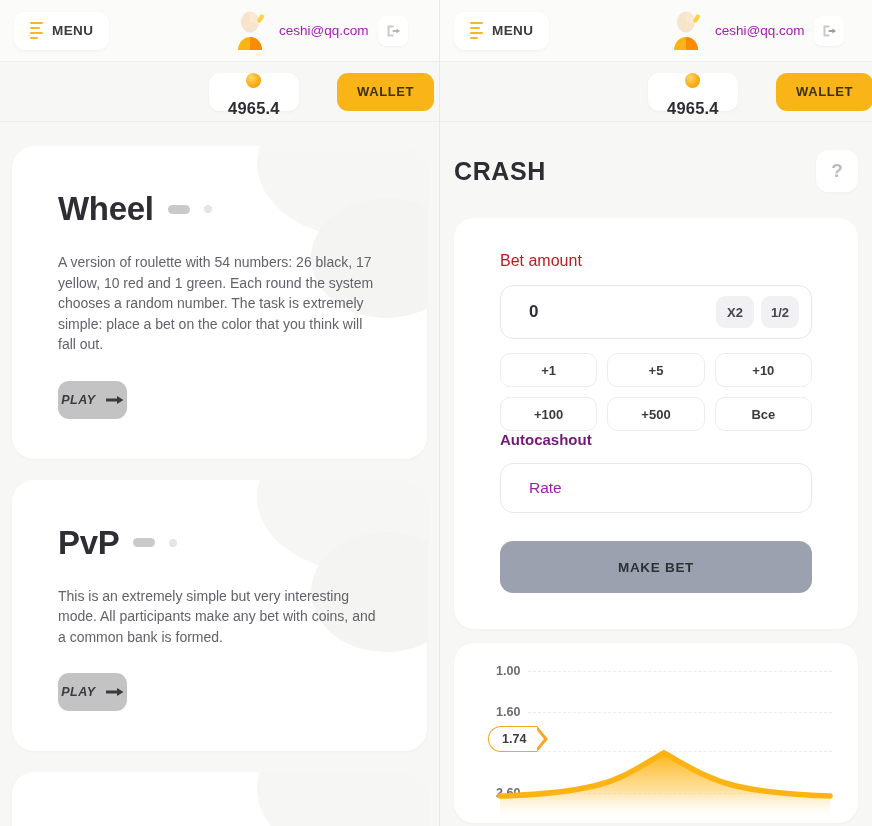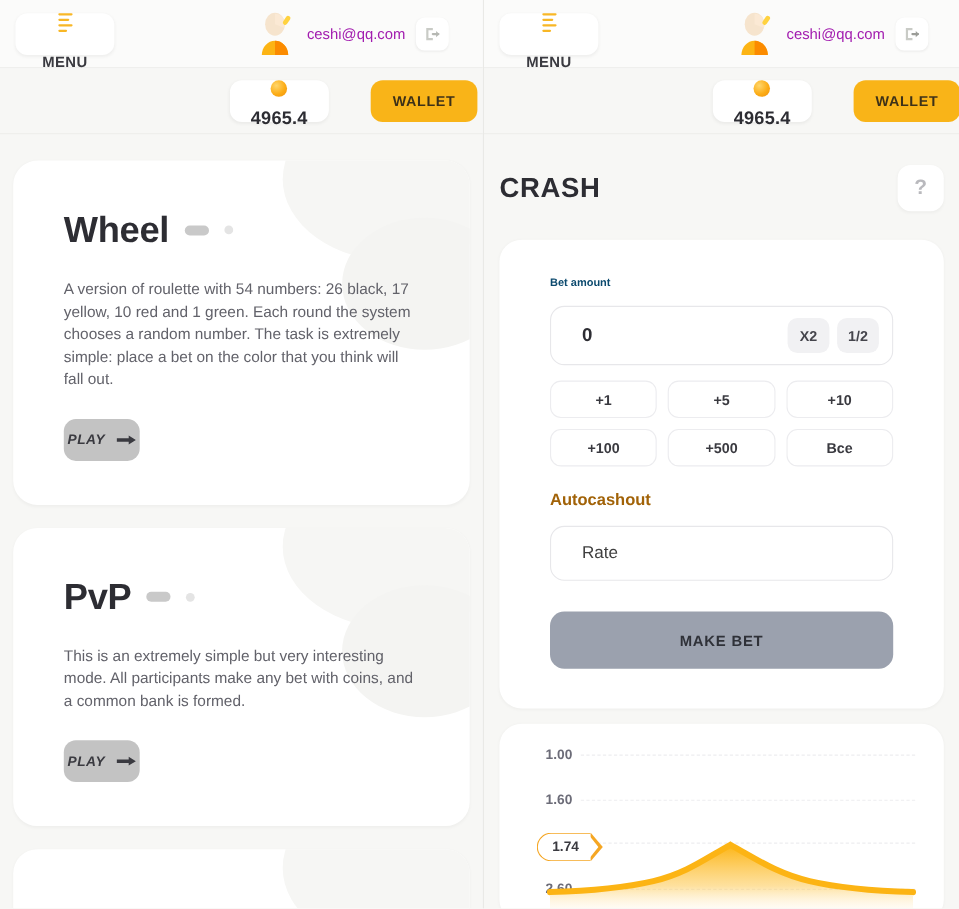--- a/index.html
+++ b/index.html
@@ -14,22 +14,22 @@
 
   
   .panel-left  { width:440px; height:826px; position:relative; background:#f7f7f5;
                  border-right:1px solid #e9e9e6; overflow:hidden; }
   .panel-right { width:432px; height:826px; position:relative; background:#f7f7f5; overflow:hidden; }
 
   
   .topbar { height:62px; background:#fbfbfa; display:flex; align-items:center;
             position:relative; border-bottom:1px solid #eeeeec; }
   .menu-btn { margin-left:14px; height:38px; min-width:90px; background:#ffffff;
-              border-radius:11px; display:flex; align-items:center; gap:20px;
-              padding:0 16px; box-shadow:0 1px 3px rgba(0,0,0,.05); cursor:pointer;flex-direction:column; }
+              border-radius:11px; display:flex; align-items:center; gap:9px;
+              padding:0 16px; box-shadow:0 1px 3px rgba(0,0,0,.05); cursor:pointer; }
   .menu-ico { display:flex; flex-direction:column; gap:2.5px; }
   .menu-ico i { display:block; height:2.6px; border-radius:2px; background:#f8b726; }
   .menu-ico i:nth-child(1){ width:13px; }
   .menu-ico i:nth-child(2){ width:10px; }
   .menu-ico i:nth-child(3){ width:13px; }
   .menu-ico i:nth-child(4){ width:8px; }
   .menu-label { font-size:13.5px; font-weight:600; letter-spacing:.4px; color:#3a3a40; }
 
   .user-zone { position:absolute; display:flex; align-items:center; gap:9px; }
   .avatar { width:38px; height:40px; position:relative; flex:none; }
@@ -76,37 +76,37 @@
   .crash-head { display:flex; align-items:center; justify-content:space-between;
                 padding:28px 14px 0 14px; }
   .crash-title { font-size:25px; font-weight:800; letter-spacing:.6px; color:#2d2d33; }
   .help-btn { width:42px; height:42px; background:#ffffff; border-radius:12px;
               display:flex; align-items:center; justify-content:center;
               font-size:19px; color:#b9b9bd; font-weight:600;
               box-shadow:0 1px 3px rgba(0,0,0,.04); cursor:pointer; }
 
   .bet-card { margin:26px 14px 0; background:#ffffff; border-radius:20px;
               padding:34px 46px 36px; box-shadow:0 1px 3px rgba(0,0,0,.035); }
-  .field-label { font-size:10px; font-weight:700; color:#0c4a6e; }
+  .field-label { font-size:16px; font-weight:400; color:#b91c1c; }
   .bet-input { margin-top:15px; height:54px; border:1.4px solid #e7e7ea; border-radius:13px;
                display:flex; align-items:center; padding:0 12px 0 28px; }
   .bet-value { flex:1; font-size:17px; font-weight:700; color:#2d2d33; }
   .mini-btn { height:32px; min-width:38px; padding:0 10px; background:#f1f1f3;
               border-radius:9px; display:flex; align-items:center; justify-content:center;
               font-size:13px; font-weight:600; color:#45454c; margin-left:7px; cursor:pointer; }
 
   .quick-grid { margin-top:14px; display:grid; grid-template-columns:repeat(3,1fr); gap:10px; }
   .quick-btn { height:34px; border:1.4px solid #ececef; border-radius:10px; background:#fff;
                display:flex; align-items:center; justify-content:center;
                font-size:13px; font-weight:700; color:#3a3a40; cursor:pointer; }
 
-  .auto-label { margin-top:22px; font-size:15px; font-weight:600; color:#a16207; }
+  .auto-label { font-size:15px; font-weight:600; color:#701a75; }
   .rate-input { margin-top:15px; height:50px; border:1.4px solid #e7e7ea; border-radius:13px;
                 display:flex; align-items:center; padding:0 28px;
-                font-size:15.5px; color:#404040; cursor:text; }
+                font-size:15.5px; color:#a21caf; cursor:text; }
 
   .makebet-btn { margin-top:28px; height:52px; background:#9ba1ae; border-radius:13px;
                  display:flex; align-items:center; justify-content:center;
                  font-size:13.5px; font-weight:700; letter-spacing:.7px; color:#2f3138;
                  cursor:pointer; }
 
   .chart-card { margin:14px 14px 0; background:#ffffff; border-radius:20px;
                 padding:22px 0 0 0; height:180px; position:relative; overflow:hidden;
                 box-shadow:0 1px 3px rgba(0,0,0,.035); }
   .axis-lbl { position:absolute; font-size:12.5px; font-weight:600; color:#6c6c78;
@@ -309,19 +309,19 @@
             <stop offset="100%" stop-color="#ffffff" stop-opacity="0"></stop>
           </linearGradient>
         </defs>
         <path d="M46,153 C80,152 110,150 140,143 C170,136 188,122 210,110
                  C232,122 252,136 282,143 C312,150 342,152 376,153
                  L376,178 L46,178 Z" fill="url(#fillGrad)"></path>
         <path d="M46,153 C80,152 110,150 140,143 C170,136 188,122 210,110
                  C232,122 252,136 282,143 C312,150 342,152 376,153" fill="none" stroke="#fcb414" stroke-width="5.5" stroke-linecap="round"></path>
       </svg>
 
-      <span class="mark-badge" style="top:112px;">
+      <span class="mark-badge" style="top:96px;">
         <span class="mark-body">1.74</span>
         <span class="mark-tip"></span>
       </span>
     </div>
   </div>
 </div>
 
 </body></html>

